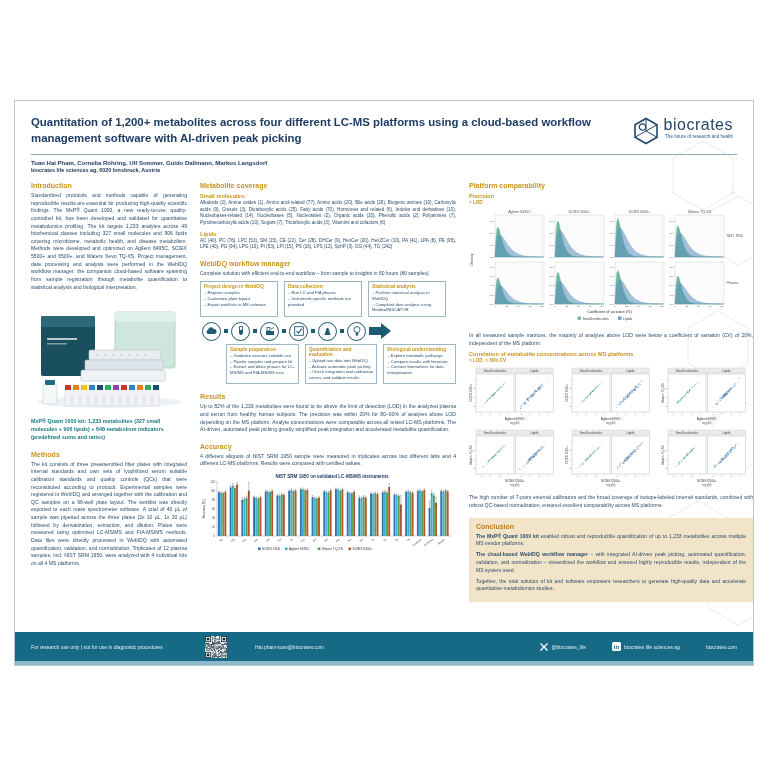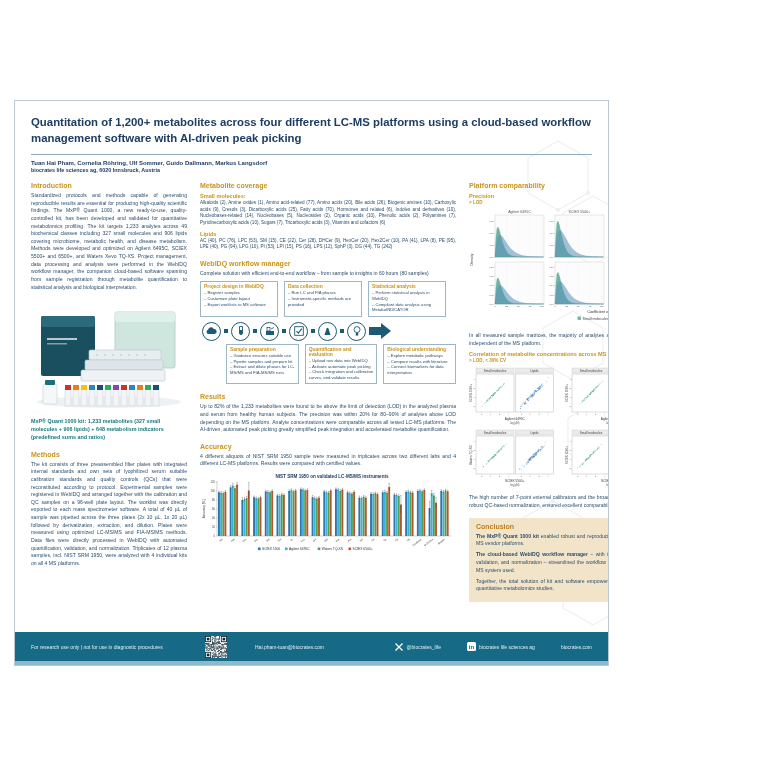--- a/index.html
+++ b/index.html
@@ -1,17 +1,17 @@
 <!DOCTYPE html>
 <html><head>
 <meta charset="utf-8">
 <style>
   html,body{margin:0;padding:0;}
   body{width:768px;height:768px;background:#ffffff;font-family:"Liberation Sans",sans-serif;position:relative;overflow:hidden;}
-  .poster{position:absolute;left:14px;top:100px;width:595px;height:566px;background:#ffffff;border:1px solid #bcc8d1;box-sizing:border-box;overflow:hidden;}
+  .poster{position:absolute;left:14px;top:100px;width:740px;height:566px;background:#ffffff;border:1px solid #bcc8d1;box-sizing:border-box;overflow:hidden;}
   .watermark{position:absolute;right:0;top:0;width:200px;height:566px;pointer-events:none;z-index:0;}
   .header{position:relative;padding:14px 16px 0 16px;z-index:1;}
   .title{width:578px;font-size:11.4px;font-weight:bold;color:#1e3c64;line-height:1.4;}
   .logo{position:absolute;right:20px;top:16px;display:flex;align-items:flex-start;gap:5px;}
   .logo-text{line-height:1;}
   .logo-name{font-size:16px;color:#24476b;letter-spacing:.5px;}
   .logo-tag{font-size:4.6px;color:#2d5a85;margin-top:2px;text-align:right;}
   .header-rule{border-bottom:1px solid #8fa7bc;margin-top:7px;}
   .authors{margin-top:5px;font-size:6px;font-weight:bold;color:#1e3c64;}
   .affiliation{font-size:5.4px;font-weight:bold;color:#1e3c64;margin-top:1px;}
@@ -63,20 +63,33 @@
       <polygon points="185,455 215,472 215,507 185,524 155,507 155,472"></polygon>
       <circle cx="150" cy="109" r="1.5"></circle>
         <circle cx="180" cy="92" r="1.5"></circle>
       <circle cx="165" cy="279" r="1.5"></circle>
         <circle cx="145" cy="400" r="1.5"></circle>
     </g>
   </svg>
 
   <div class="header">
     <div class="title">Quantitation of 1,200+ metabolites across four different LC-MS platforms using a cloud-based workflow management software with AI-driven peak picking</div>
+    <div class="logo">
+      <svg width="26" height="28" viewBox="0 0 26 28">
+        <g fill="none" stroke="#24476b" stroke-width="1.6">
+          <polygon points="13,1.5 24,7.8 24,20.2 13,26.5 2,20.2 2,7.8"></polygon>
+          <path d="M13 1.5 L13 14 L24 20.2 M13 14 L2 20.2 M13 14 L24 7.8" stroke-width="1"></path>
+          <circle cx="9.5" cy="10" r="3.2" stroke-width="1.2"></circle>
+        </g>
+      </svg>
+      <div class="logo-text">
+        <div class="logo-name">biocrates</div>
+        <div class="logo-tag">The future of research and health</div>
+      </div>
+    </div>
     <div class="header-rule"></div>
     <div class="authors">Tuan Hai Pham, Cornelia Röhring, Ulf Sommer, Guido Dallmann, Markus Langsdorf</div>
     <div class="affiliation">biocrates life sciences ag, 6020 Innsbruck, Austria</div>
   </div>
 
   <div class="columns">
 
     <div class="col1">
       <div class="sec">Introduction</div>
       <p class="body-text">Standardized protocols and methods capable of generating reproducible results are essential for producing high-quality scientific findings. The MxP® Quant 1000, a new ready-to-use, quality-controlled kit, has been developed and validated for quantitative metabolomics profiling. The kit targets 1,233 analytes across 49 biochemical classes including 327 small molecules and 906 lipids covering microbiome, metabolic health, and disease metabolism. Methods were developed and optimized on Agilent 6495C, SCIEX 5500+ and 6500+, and Waters Xevo TQ-XS. Project management, data processing and analysis were performed in the WebIDQ workflow manager, the companion cloud-based software spanning from sample registration through metabolite quantification to statistical analysis and biological interpretation.</p>

